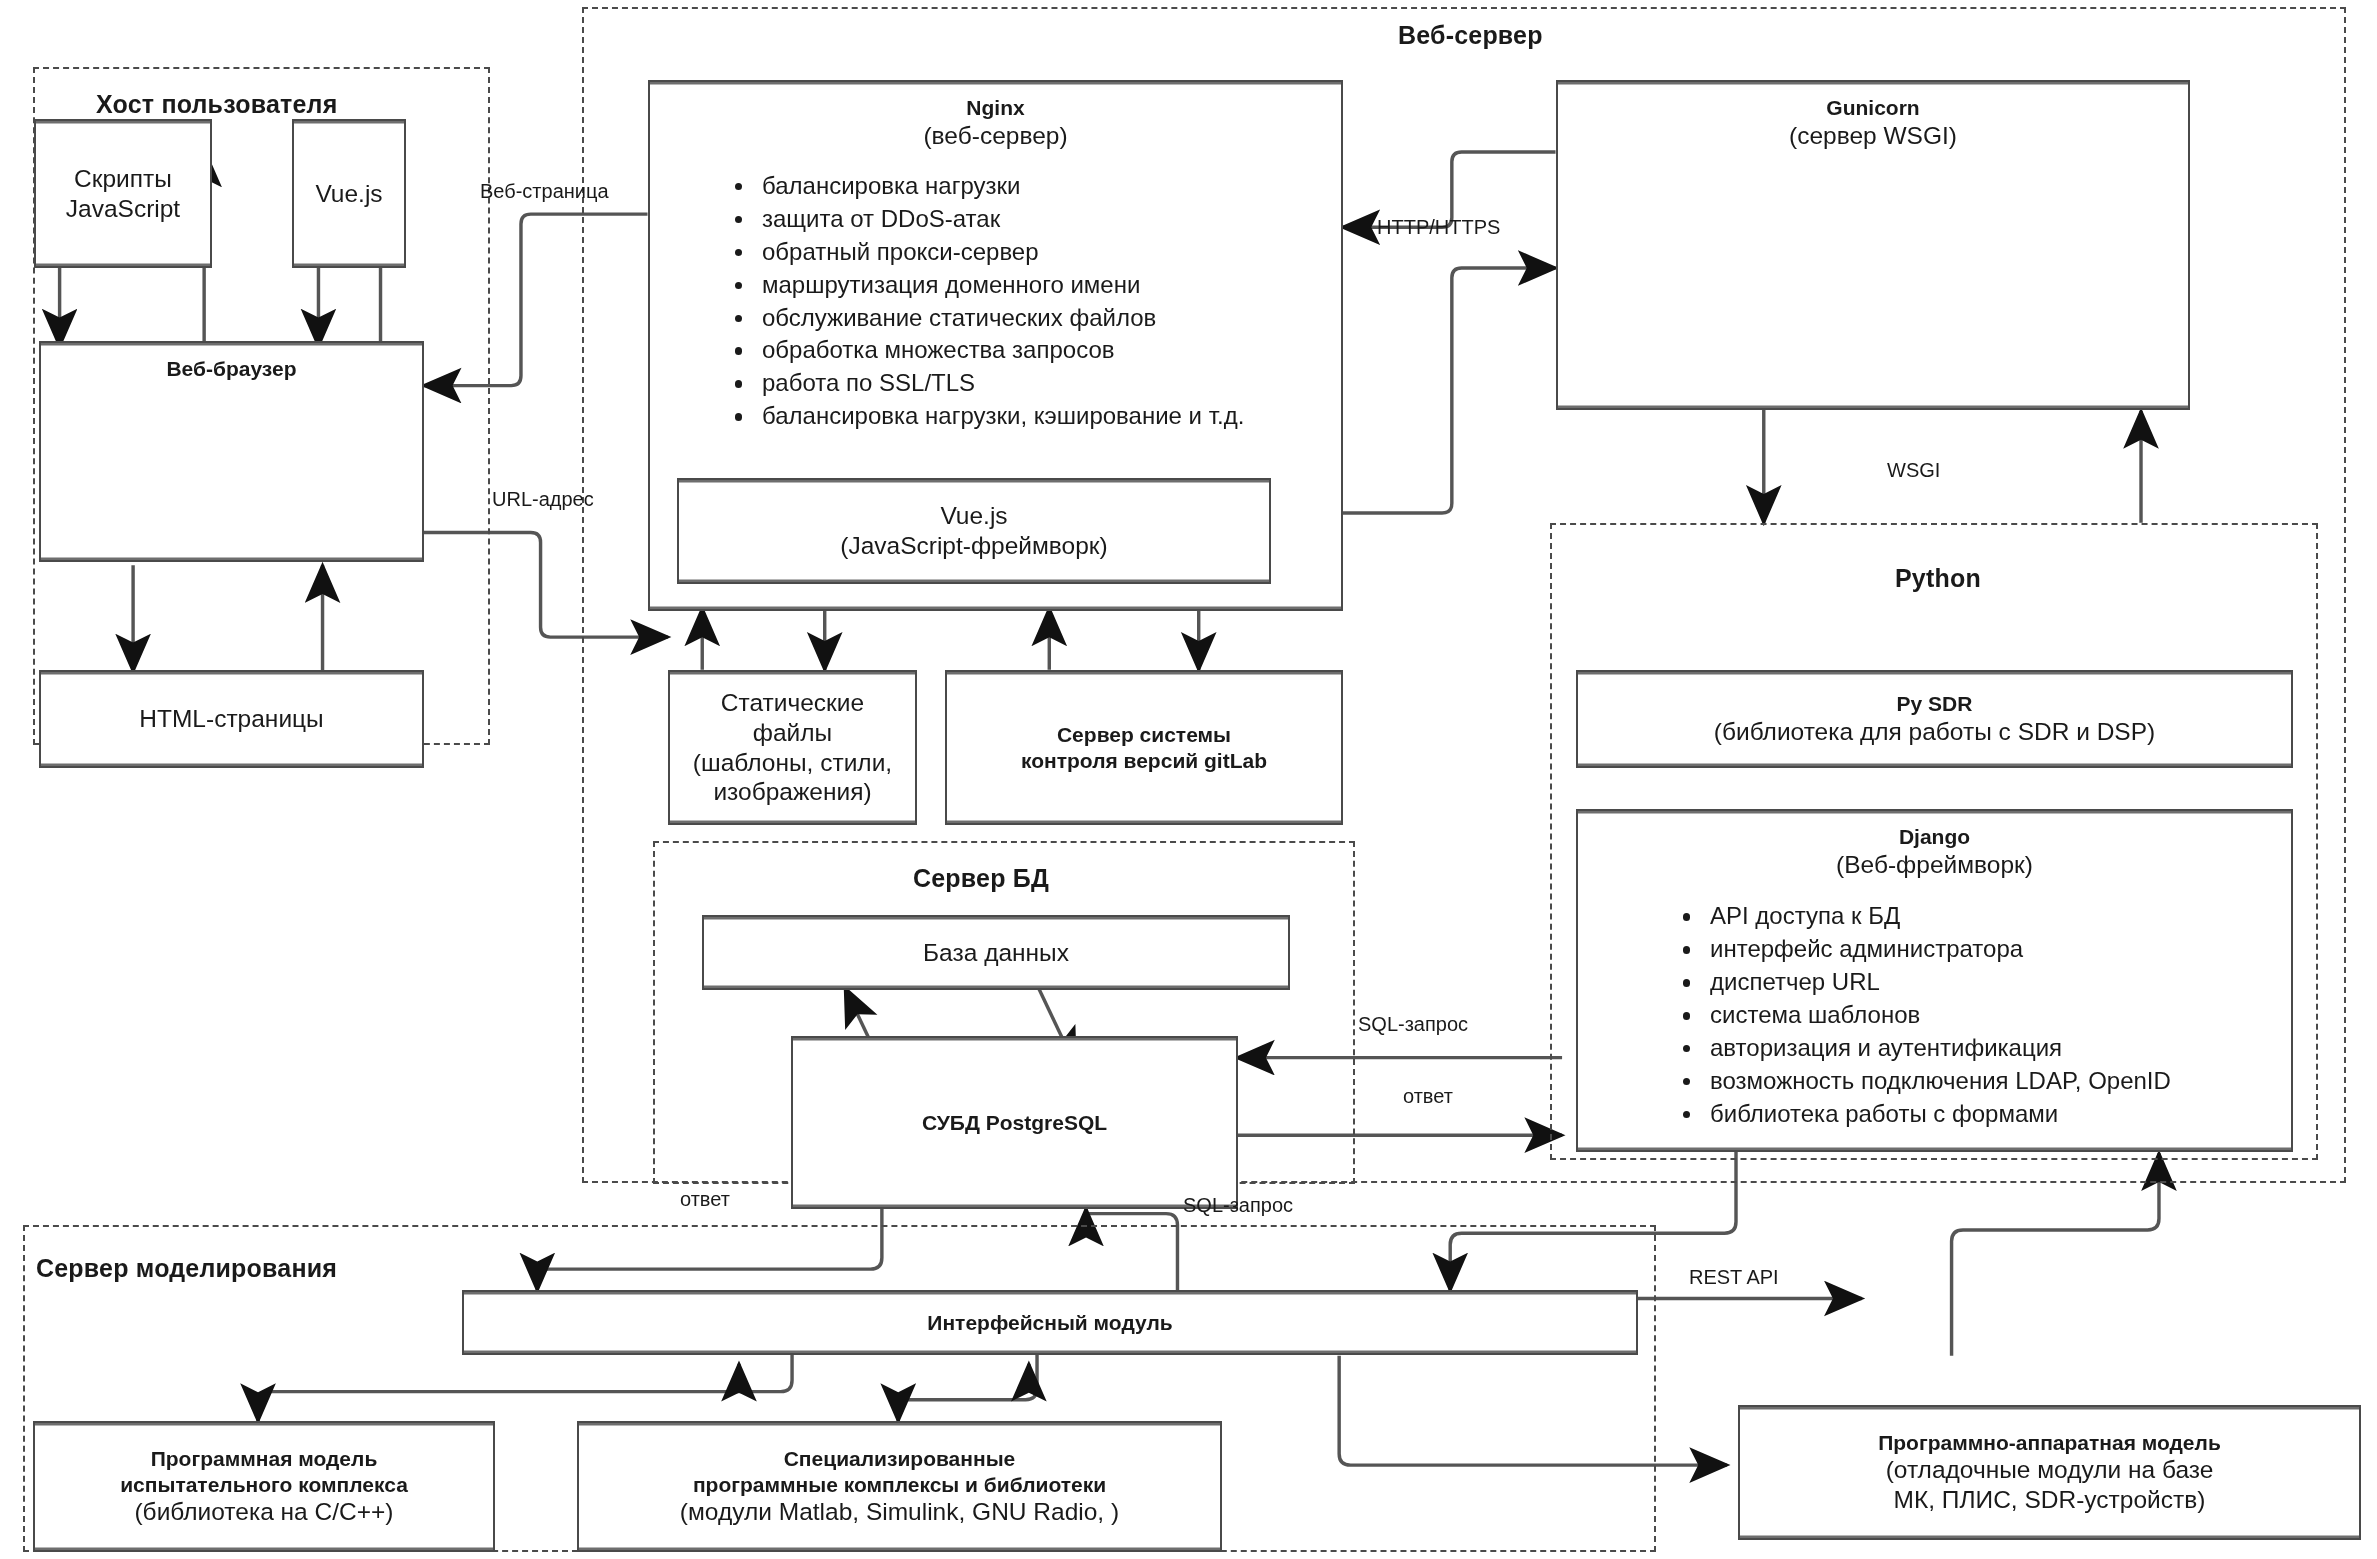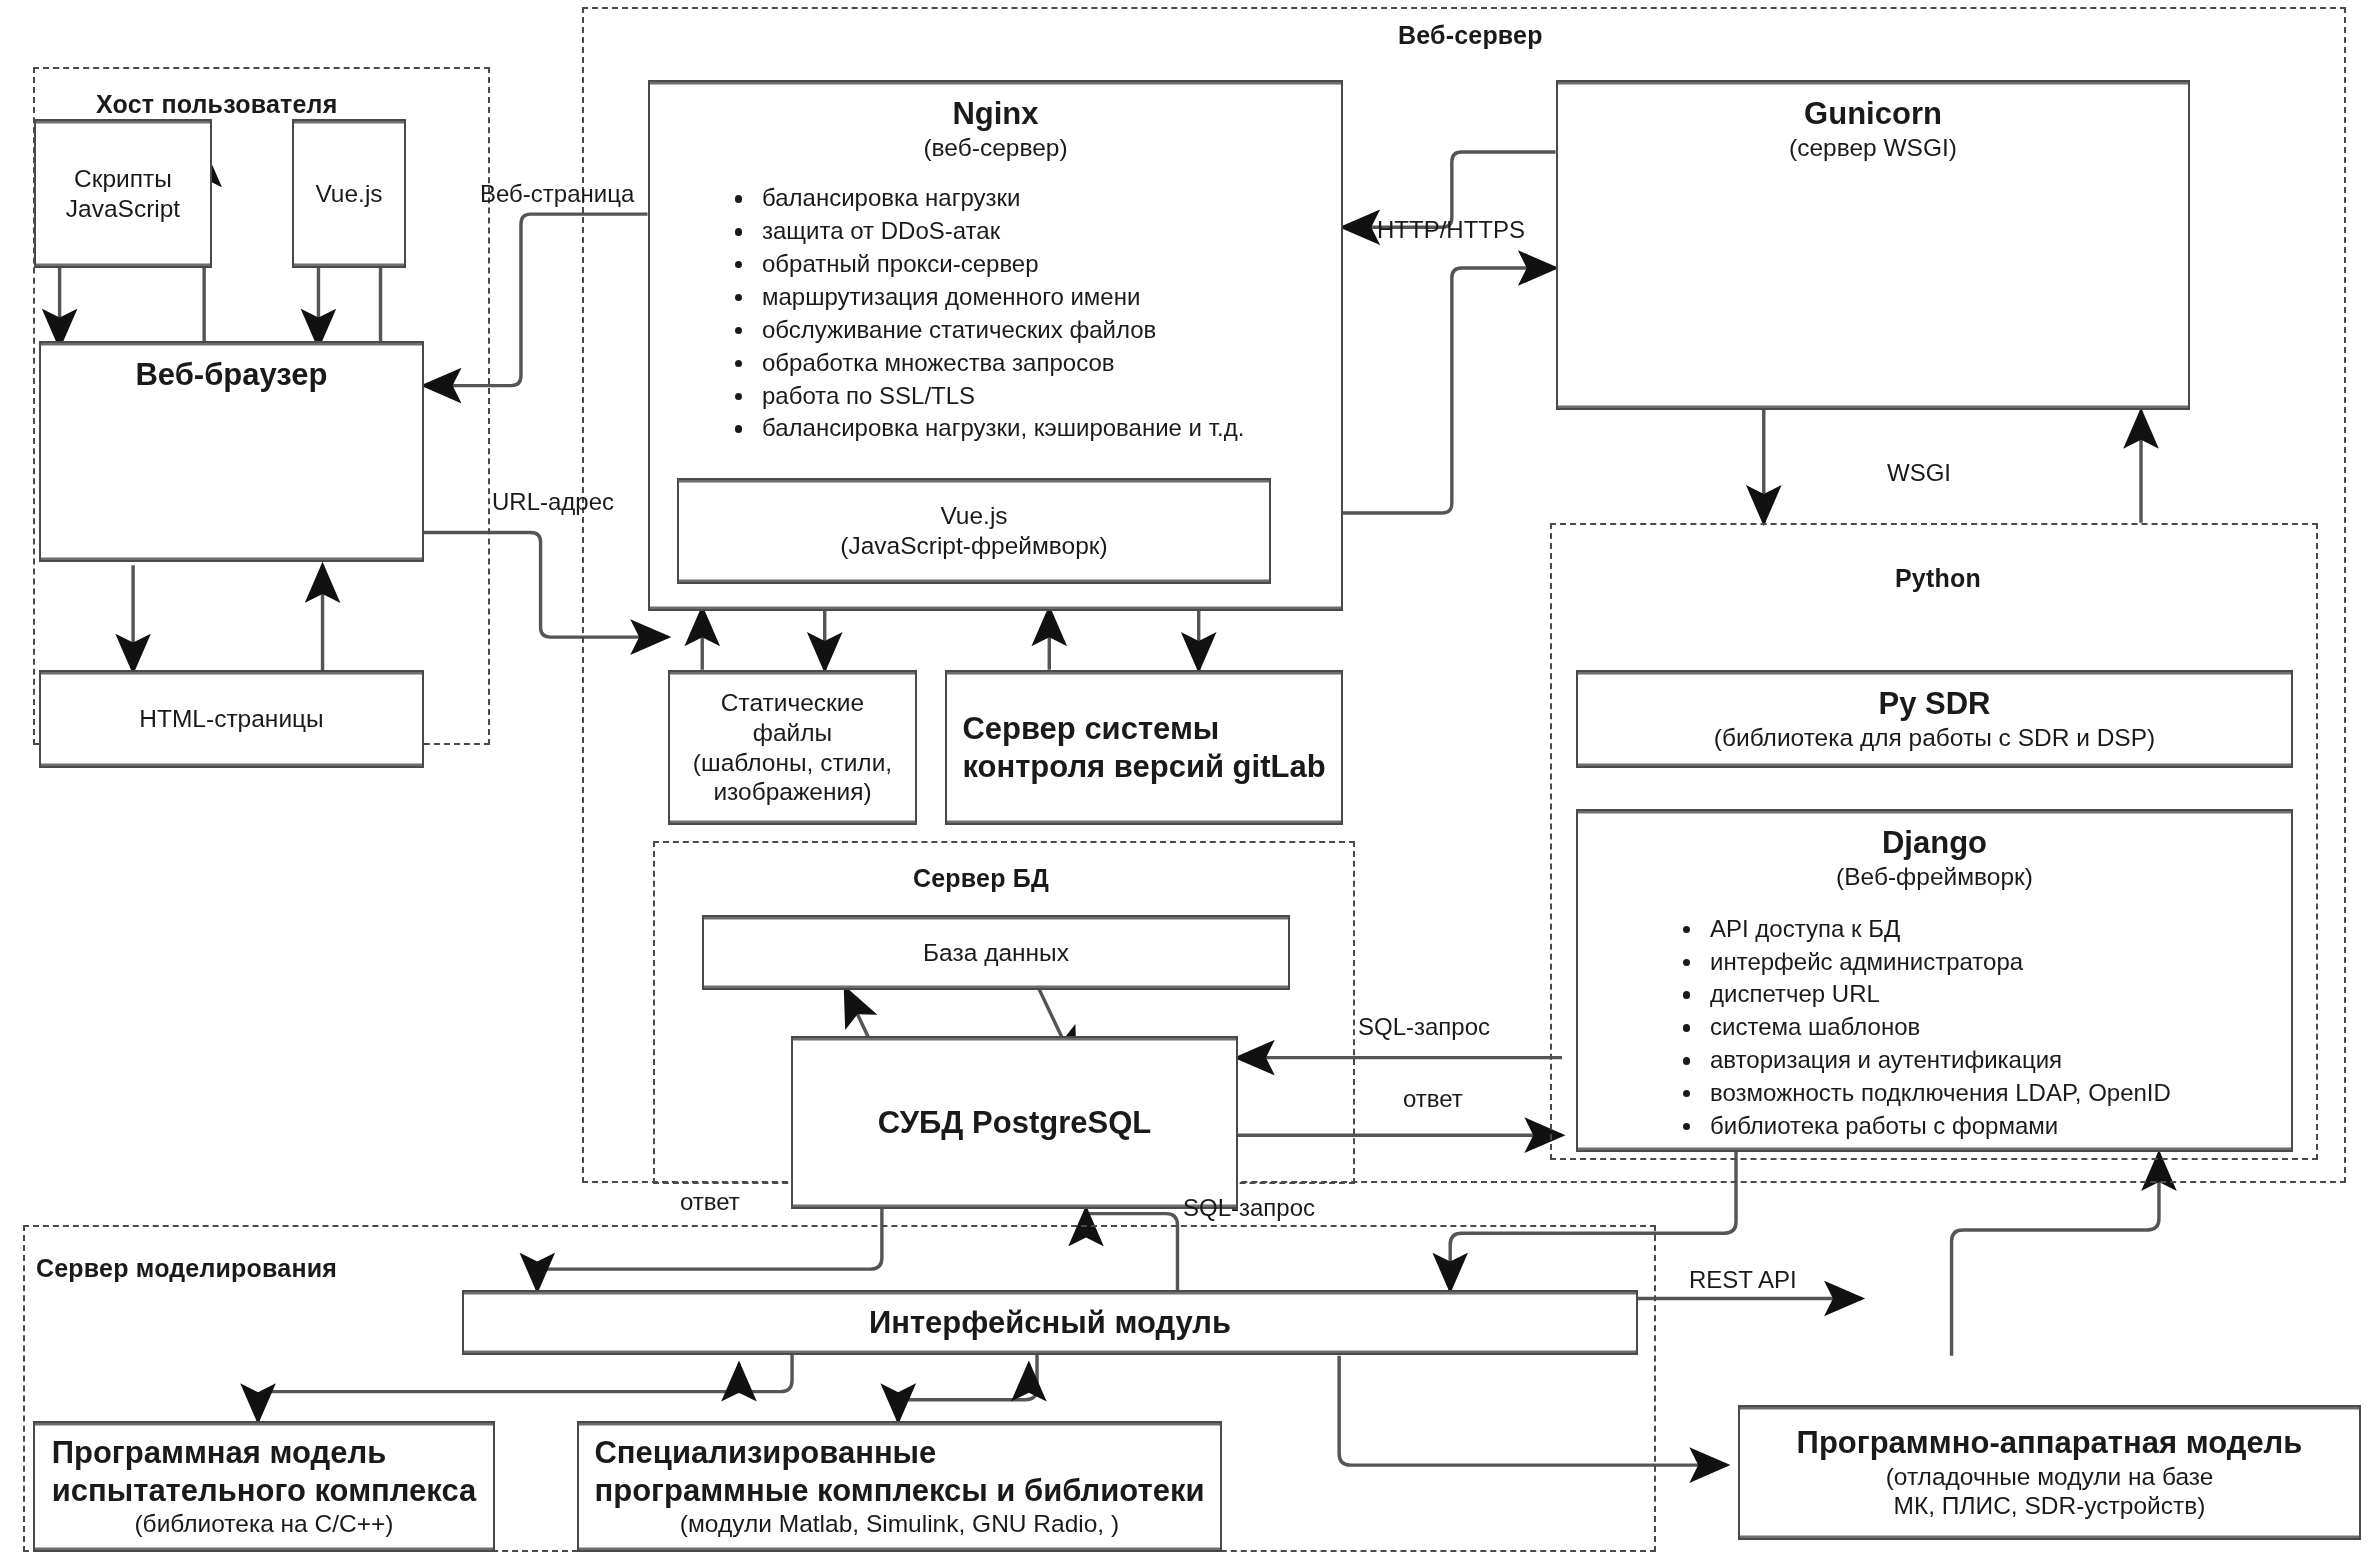--- a/index.html
+++ b/index.html
@@ -6,31 +6,31 @@
   body{font-family:"Liberation Sans","DejaVu Sans",sans-serif;color:#1a1a1a;}
   #canvas{position:relative;width:2377px;height:1560px;background:#fff;overflow:hidden;}
 
   
   .zone{position:absolute;border:2.5px dashed #4a4a4a;box-sizing:border-box;background:transparent;}
   .zone-title{position:absolute;font-size:25px;font-weight:700;color:#1a1a1a;white-space:nowrap;letter-spacing:0.2px;}
 
   
   .box{position:absolute;box-sizing:border-box;border:2.5px solid #4a4a4a;background:#ffffff;
        box-shadow:0 2.5px 0 0 #6e6e6e inset, 0 -2.5px 0 0 #6e6e6e inset;}
-  .box-title{font-size:31px;font-weight:700;text-align:left;line-height:1.22;}
+  .box-title{font-size:21px;font-weight:700;text-align:center;line-height:1.22;}
   .box-sub{font-size:24.5px;font-weight:400;text-align:center;line-height:1.22;}
   .box-center{display:flex;flex-direction:column;align-items:center;justify-content:center;height:100%;padding:4.9px 8.2px;box-sizing:border-box;}
   .box-top{display:flex;flex-direction:column;align-items:center;padding-top:13px;box-sizing:border-box;height:100%;}
 
   ul.feat{margin:0;padding:0 0 0 78px;list-style:none;align-self:flex-start;}
   ul.feat li{position:relative;font-size:24px;line-height:1.37;font-weight:400;padding-left:34px;white-space:nowrap;}
   ul.feat li:before{content:"";position:absolute;left:6.5px;top:13px;width:7.4px;height:7.4px;border-radius:50%;background:#1a1a1a;}
 
   
-  .elabel{position:absolute;font-size:24px;font-weight:400;color:#1a1a1a;white-space:nowrap;background:transparent;}
+  .elabel{position:absolute;font-size:20px;font-weight:400;color:#1a1a1a;white-space:nowrap;background:transparent;}
 
   
   #wires{position:absolute;left:0;top:0;width:2377px;height:1560px;pointer-events:none;}
 </style>
 </head>
 <body>
 
 <div id="canvas">
 
   <svg id="wires" viewBox="0 0 2911 1910">

